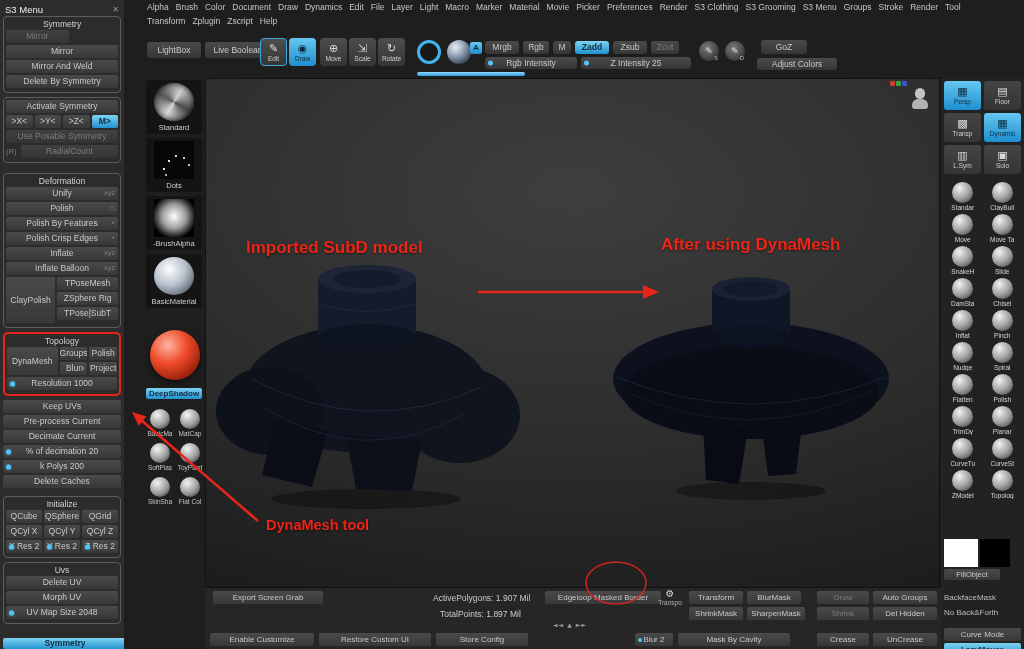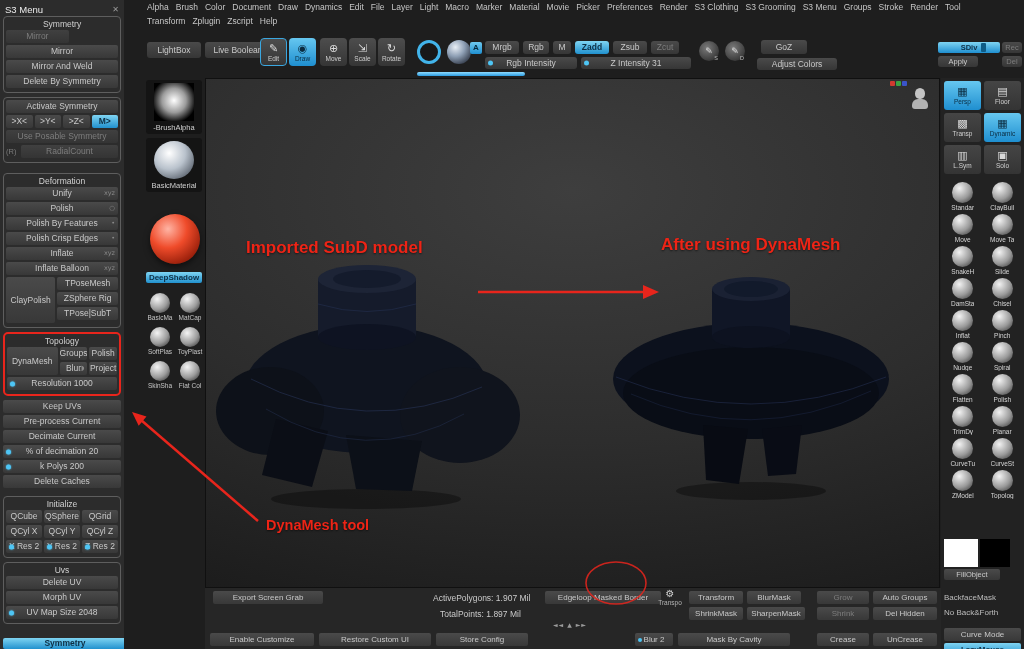--- a/index.html
+++ b/index.html
@@ -343,45 +343,47 @@
 
     <div class="abad" style="left:325px;top:6px;">A</div>
     <button class="tbtn" style="left:340px;top:5px;width:34px;height:13px;line-height:13px;">Mrgb</button>
     <button class="tbtn" style="left:378px;top:5px;width:26px;height:13px;line-height:13px;">Rgb</button>
     <button class="tbtn" style="left:408px;top:5px;width:18px;height:13px;line-height:13px;">M</button>
     <button class="tbtn blue" style="left:430px;top:5px;width:34px;height:13px;line-height:13px;">Zadd</button>
     <button class="tbtn" style="left:468px;top:5px;width:34px;height:13px;line-height:13px;">Zsub</button>
     <button class="tbtn dim" style="left:506px;top:5px;width:28px;height:13px;line-height:13px;">Zcut</button>
 
     <button class="tbtn slider" style="left:340px;top:21px;width:92px;height:12px;line-height:12px;">Rgb Intensity</button>
-    <button class="tbtn slider" style="left:436px;top:21px;width:110px;height:12px;line-height:12px;">Z Intensity 31</button>
+    <button class="tbtn slider" style="left:436px;top:21px;width:110px;height:12px;line-height:12px;">Z Intensity 25</button>
 
     <div class="penico" style="left:554px;top:5px;">
       <span>✎</span>
       <span class="pl">S</span>
     </div>
     <div class="penico" style="left:580px;top:5px;">
       <span>✎</span>
       <span class="pl">D</span>
     </div>
 
     <button class="tbtn" style="left:616px;top:4px;width:46px;height:14px;line-height:14px;">GoZ</button>
     <button class="tbtn" style="left:612px;top:22px;width:80px;height:12px;line-height:12px;">Adjust Colors</button>
 
     <div class="blueline"></div>
   </div>
 
-  <div class="trc">
-    <div class="blueslider">SDiv</div>
-    <button class="tbtn dim" style="left:64px;top:2px;width:20px;height:11px;line-height:11px;">Rec</button>
-    <button class="tbtn" style="left:0;top:16px;width:40px;height:11px;line-height:11px;">Apply</button>
-    <button class="tbtn dim" style="left:64px;top:16px;width:20px;height:11px;line-height:11px;">Del</button>
-  </div>
 
   <div class="bc">
+    <div class="tile">
+      <div class="thumb th-standard"></div>
+      <div class="tlabel">Standard</div>
+    </div>
+    <div class="tile">
+      <div class="thumb th-dots"></div>
+      <div class="tlabel">Dots</div>
+    </div>
     <div class="tile">
       <div class="thumb th-alpha"></div>
       <div class="tlabel">-BrushAlpha</div>
     </div>
     <div class="tile">
       <div class="thumb th-ball"></div>
       <div class="tlabel">BasicMaterial</div>
     </div>
     <div class="redball"></div>
     <div class="matname">DeepShadow</div>

